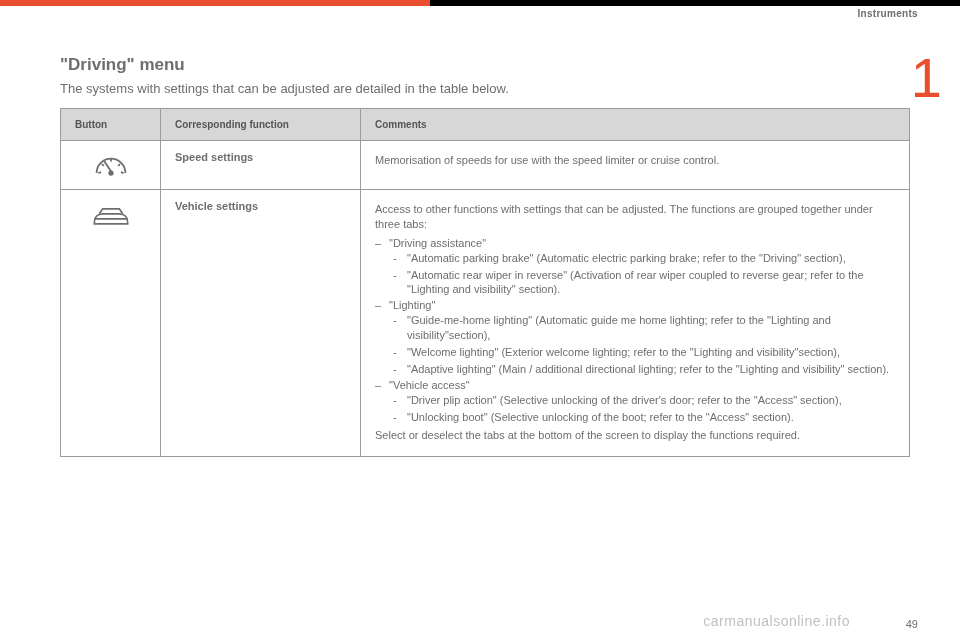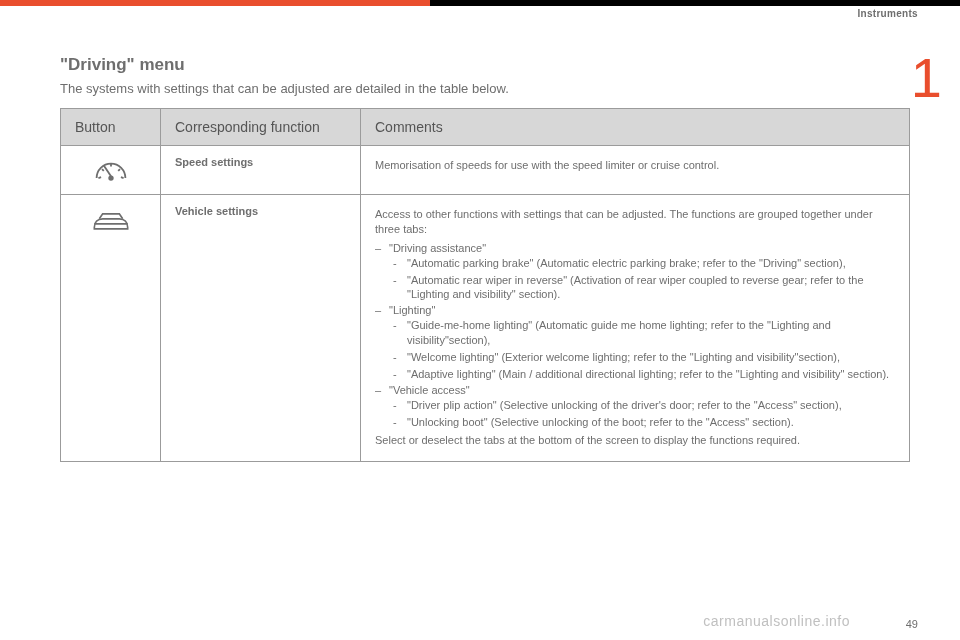--- a/index.html
+++ b/index.html
@@ -50,21 +50,21 @@
     font-size: 11px;
     color: #6e6e6e;
   }
   th, td {
     border: 1px solid #9b9b9b;
     padding: 10px 14px;
     vertical-align: top;
     text-align: left;
   }
   thead tr { background: #d7d7d7; }
-  th { font-weight: normal; color: #555; font-size: 14px; }
+  th { font-weight: bold; color: #555; font-size: 10px; }
   col.btn-col { width: 100px; }
   col.func-col { width: 200px; }
 
   .icon-cell { text-align: center; vertical-align: middle; font-size: 30px; color: #6e6e6e; display:flex; align-items:center; justify-content:center; height:100%; }
   .check-text { font-weight: bold; color: #6e6e6e; font-size: 12px; display:block; text-align:center; margin-top:4px; }
 
   .func-name { font-weight: bold; color: #6e6e6e; }
 
   ul.tabs-list { list-style: none; padding-left: 0; margin: 4px 0 4px 0; }
   ul.tabs-list > li { margin: 2px 0 2px 0; padding-left: 14px; position: relative; }

